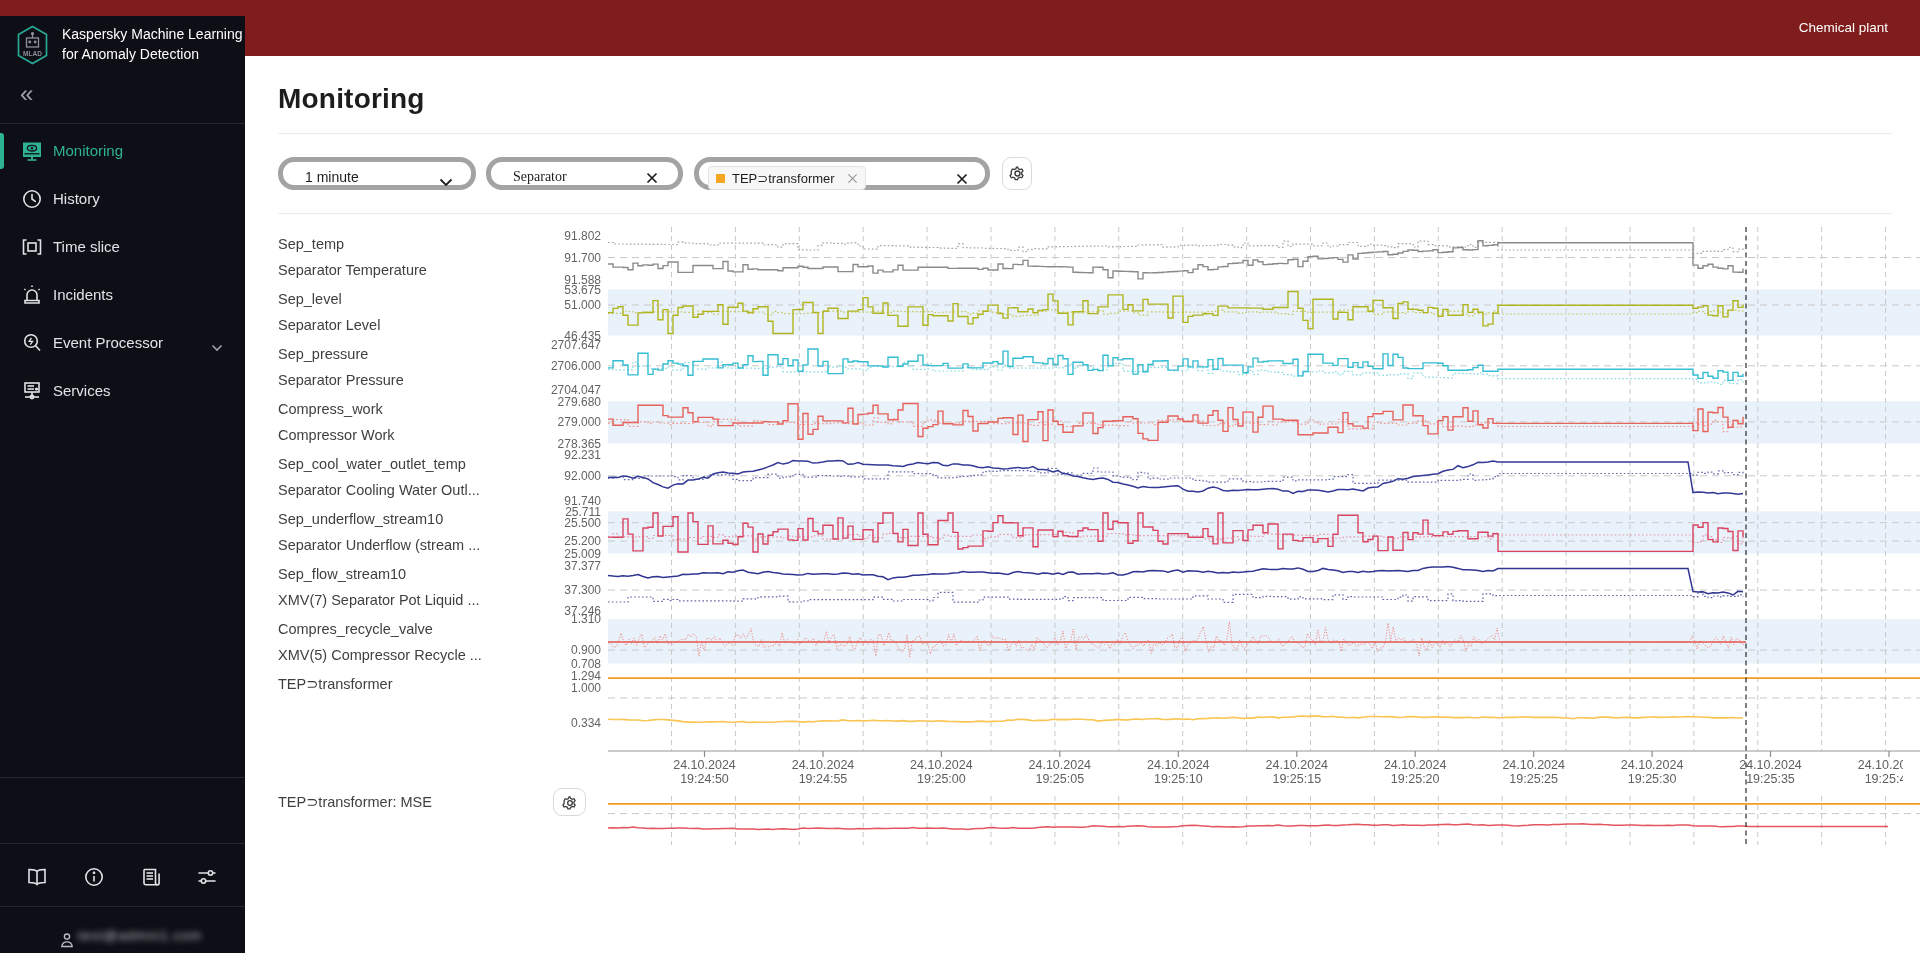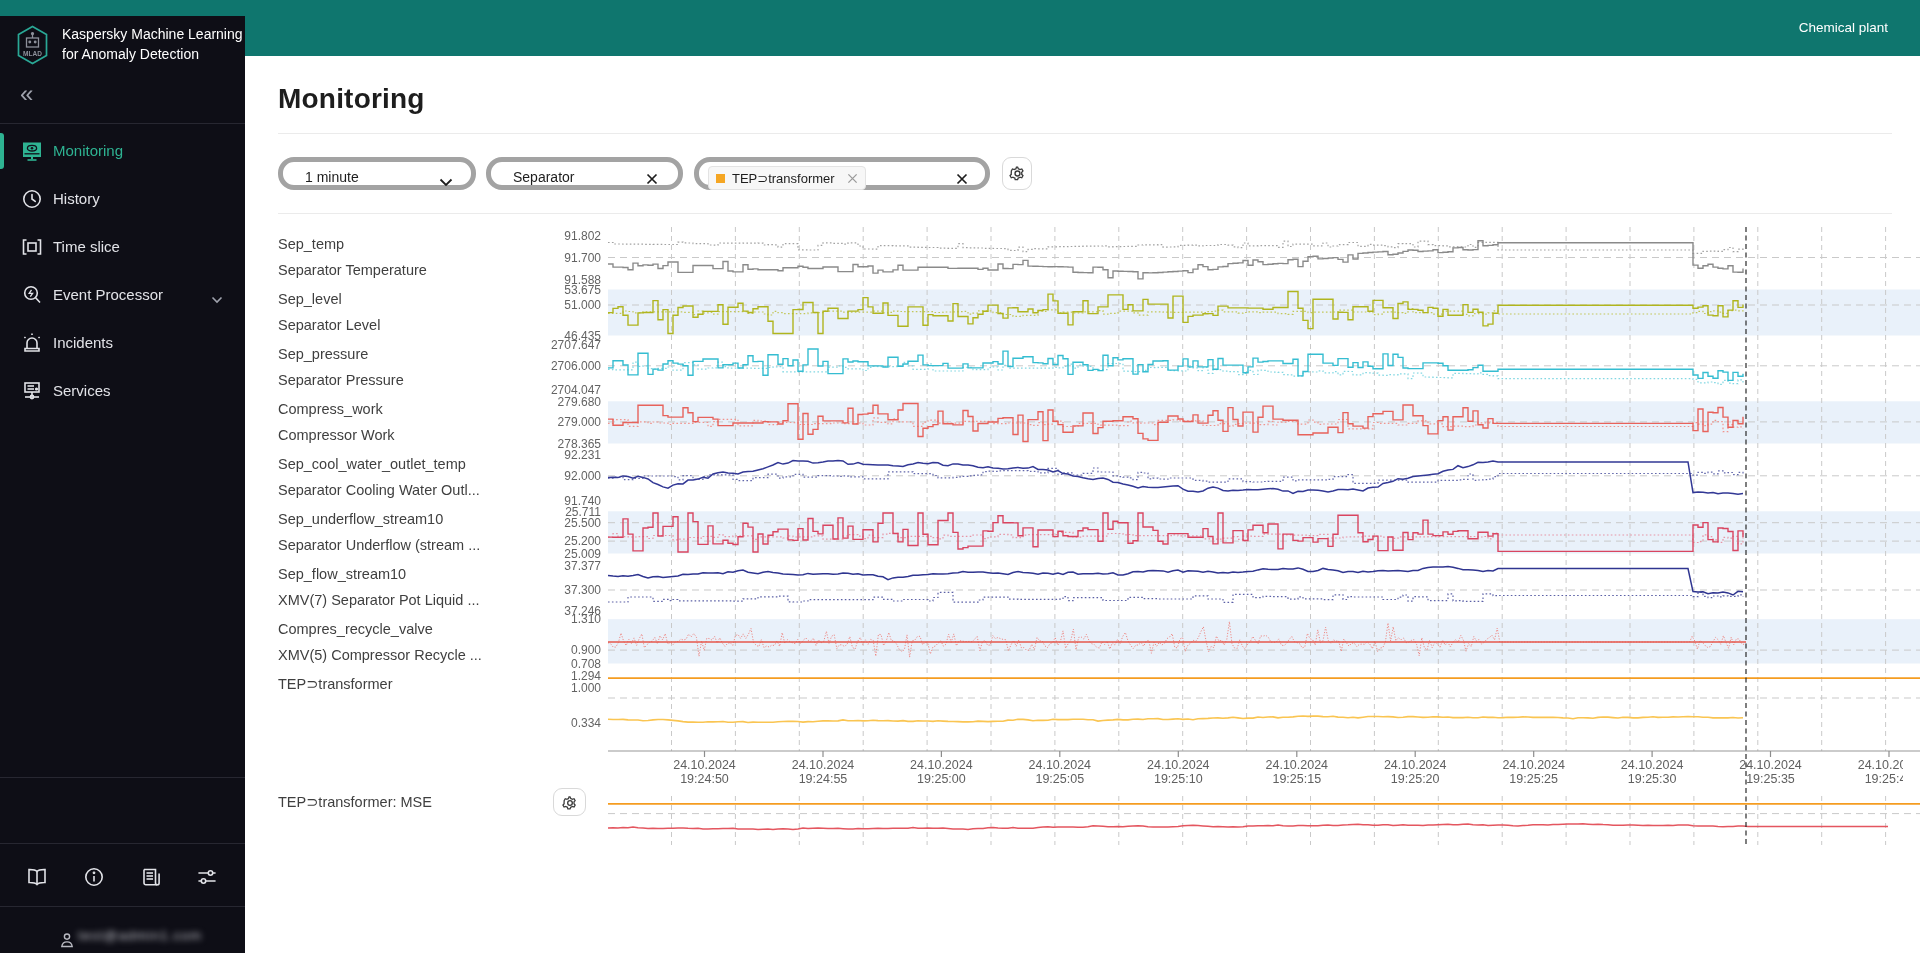--- a/index.html
+++ b/index.html
@@ -1,17 +1,17 @@
 <!DOCTYPE html>
 <html><head><meta charset="utf-8"><title>Monitoring</title>
 <style>
 * { margin:0; padding:0; box-sizing:border-box; }
 html,body { width:1920px; height:953px; overflow:hidden; background:#fff;
   font-family:"Liberation Sans", sans-serif; }
-#topbar { position:absolute; left:0; top:0; width:1920px; height:56px; background:#0f766e; }
+#topbar { position:absolute; left:0; top:0; width:1920px; height:56px; background:#7f1d1d; }
 #topbar .plant { position:absolute; right:32px; top:20px; color:#fff; font-size:13.5px; }
 #sidebar { position:absolute; left:0; top:16px; width:245px; height:953px; background:#0e0e16; }
 .logo { position:absolute; left:17px; top:9px; }
 .ltitle { position:absolute; left:62px; top:8px; color:#fff; font-size:14px; line-height:20px; white-space:nowrap; }
 .collapse { position:absolute; left:20px; top:64px; color:#9fa2ad; font-size:24px; letter-spacing:-2px;}
 .sep { position:absolute; left:0; width:245px; border-top:1px solid #272731; }
 .menu { position:absolute; left:0; top:111px; width:245px; }
 .mi { position:relative; height:48px; color:#e2e3e8; font-size:15px; }
 .mi .ic { position:absolute; left:21px; top:13px; width:22px; height:22px; }
 .mi .lb { position:absolute; left:53px; top:15px; }
@@ -72,38 +72,38 @@
       <div class="mi">
         <span class="ic"><svg viewBox="0 0 22 22" fill="none" stroke="#e2e3e8" stroke-width="1.6">
 <path d="M5.5 4H2.5v14h3"></path>
             <path d="M16.5 4h3v14h-3"></path>
             <rect x="7" y="7" width="8" height="8"></rect>
           </svg></span>
         <span class="lb">Time slice</span>
       </div>
       <div class="mi">
         <span class="ic"><svg viewBox="0 0 22 22" fill="none" stroke="#e2e3e8" stroke-width="1.6">
-<circle cx="10" cy="9" r="6.3"></circle>
-            <line x1="14.6" y1="13.8" x2="19" y2="18.5"></line>
-<path d="M10.5 5.8 8.2 9.3h3.4l-2.3 3.4" stroke-width="1.3"></path>
-          </svg></span>
-        <span class="lb">Event Processor</span>
-        <span class="chev"><svg width="12" height="8" viewBox="0 0 12 8" fill="none">
-            <path d="M1.5 1.5 6 6l4.5-4.5" stroke="#9fa2ad" stroke-width="1.6"></path>
-          </svg></span>
-      </div>
-      <div class="mi">
-        <span class="ic"><svg viewBox="0 0 22 22" fill="none" stroke="#e2e3e8" stroke-width="1.6">
 <path d="M6 16v-5a5 5 0 0 1 10 0v5"></path>
             <path d="M4 16.5h14v2.5H4z"></path>
 <line x1="11" y1="3" x2="11" y2="1.6"></line>
             <line x1="4.5" y1="6" x2="3.4" y2="5"></line>
             <line x1="17.5" y1="6" x2="18.6" y2="5"></line>
           </svg></span>
         <span class="lb">Incidents</span>
+      </div>
+      <div class="mi">
+        <span class="ic"><svg viewBox="0 0 22 22" fill="none" stroke="#e2e3e8" stroke-width="1.6">
+<circle cx="10" cy="9" r="6.3"></circle>
+            <line x1="14.6" y1="13.8" x2="19" y2="18.5"></line>
+<path d="M10.5 5.8 8.2 9.3h3.4l-2.3 3.4" stroke-width="1.3"></path>
+          </svg></span>
+        <span class="lb">Event Processor</span>
+        <span class="chev"><svg width="12" height="8" viewBox="0 0 12 8" fill="none">
+            <path d="M1.5 1.5 6 6l4.5-4.5" stroke="#9fa2ad" stroke-width="1.6"></path>
+          </svg></span>
       </div>
       <div class="mi">
         <span class="ic"><svg viewBox="0 0 22 22" fill="none" stroke="#e2e3e8" stroke-width="1.6">
 <rect x="4" y="3" width="14" height="9"></rect>
             <line x1="6.5" y1="6" x2="13" y2="6"></line>
             <line x1="6.5" y1="9" x2="13" y2="9"></line>
 <circle cx="15.5" cy="9" r="0.8" fill="#e2e3e8"></circle>
             <line x1="11" y1="12" x2="11" y2="15"></line>
 <line x1="4" y1="17" x2="18" y2="17"></line>
             <circle cx="11" cy="17" r="1.6"></circle>
@@ -151,21 +151,21 @@
 
 <div id="main">
   <h1>Monitoring</h1>
   <div class="hline" style="top:77px"></div>
   <div class="chip" style="left:33px; width:198px;">
     <span style="position:absolute;left:22px;top:7px">1 minute</span>
     <span style="position:absolute;right:18px;top:12px"><svg width="14" height="9" viewBox="0 0 14 9" fill="none">
           <path d="M1.5 1.5 7 7l5.5-5.5" stroke="#1d1d1d" stroke-width="1.8"></path>
         </svg></span>
   </div>
-  <div class="chip" style="left:241px; width:197px;">
+  <div class="chip" style="left:241px; width:197px;font-family:Liberation Serif, serif;">
     <span style="position:absolute;left:22px;top:7px">Separator</span>
     <span style="position:absolute;right:20px;top:10px"><svg width="12" height="12" viewBox="0 0 12 12">
           <path d="M1.5 1.5 10.5 10.5 M10.5 1.5 1.5 10.5" stroke="#1d1d1d" stroke-width="1.7"></path>
         </svg></span>
   </div>
   <div class="chip" style="left:449px; width:296px;">
     <span style="position:absolute;left:9px;top:4px;height:24px;background:#f7f7f7;border:1px solid #e3e3e3;border-radius:4px;padding:0 7px;line-height:23px;font-size:13px;">
       <span style="display:inline-block;width:9px;height:9px;background:#f5a623;margin-right:7px"></span>TEP⊃transformer
       <span style="display:inline-block;margin-left:9px;position:relative;top:1px"><svg width="11" height="11" viewBox="0 0 12 12">
             <path d="M1.5 1.5 10.5 10.5 M10.5 1.5 1.5 10.5" stroke="#9a9a9a" stroke-width="1.4"></path>

